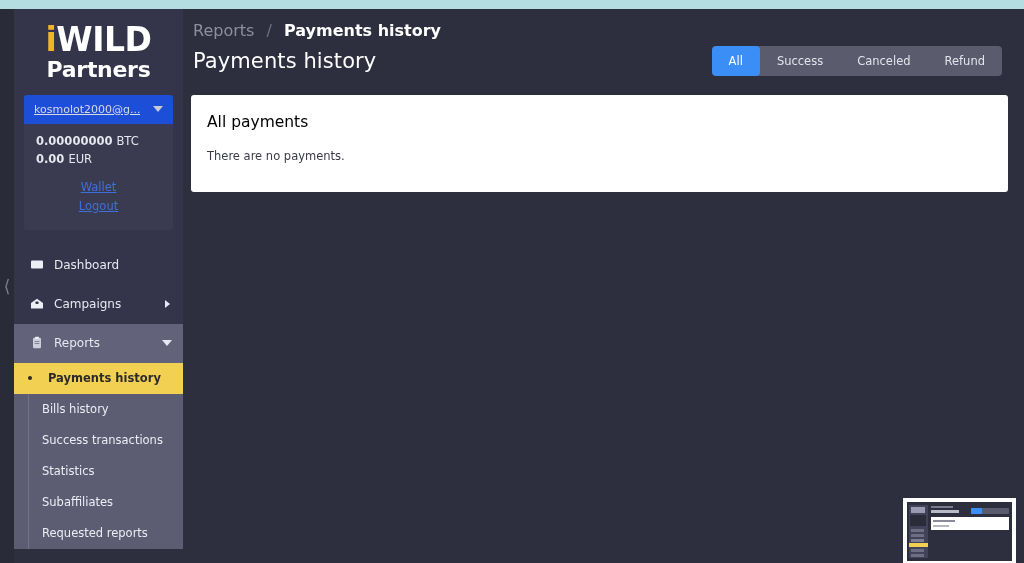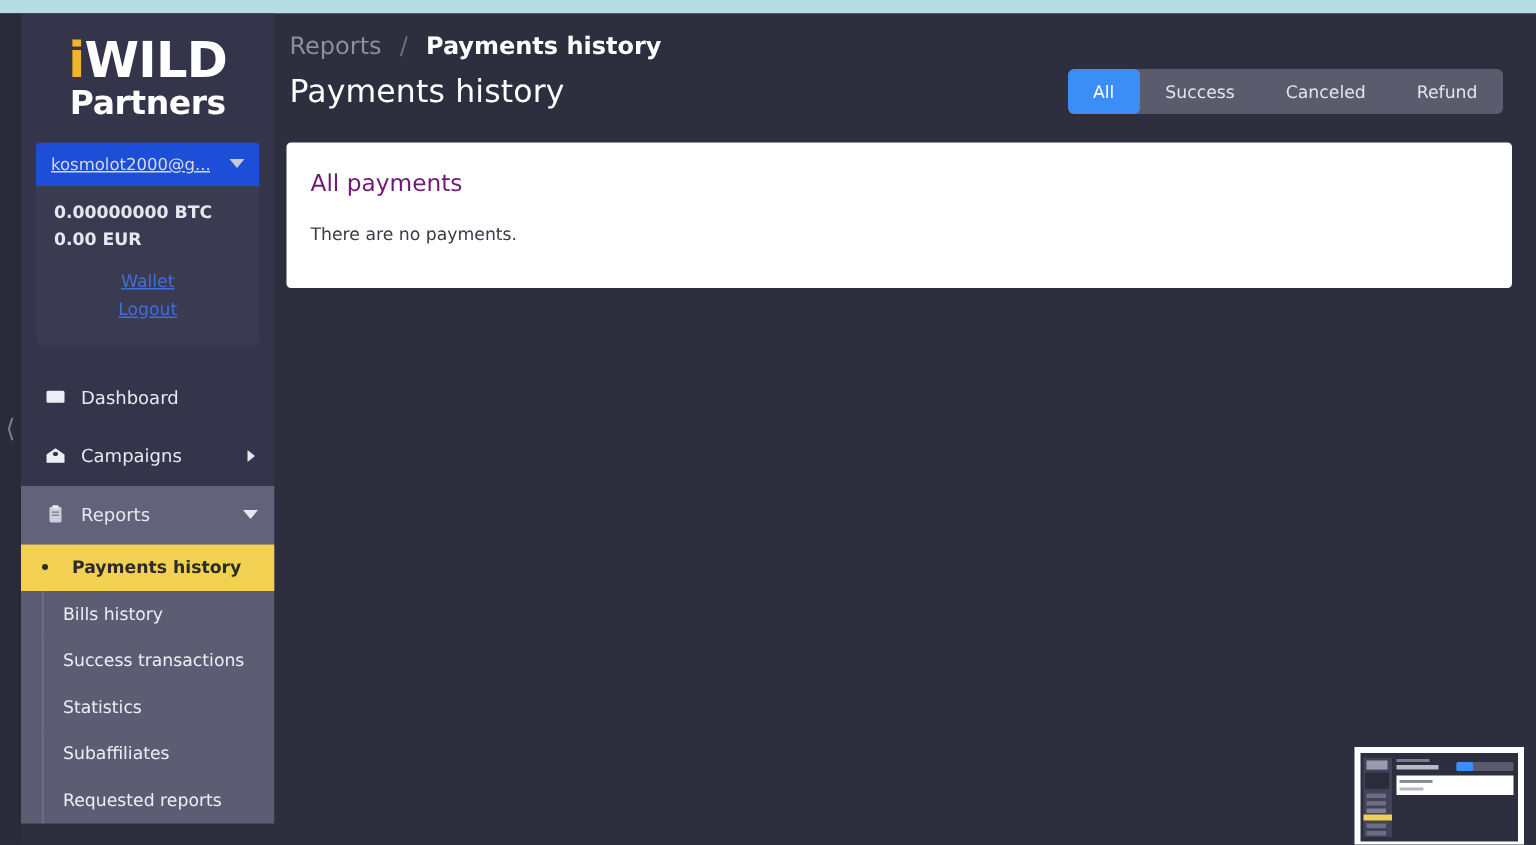--- a/index.html
+++ b/index.html
@@ -119,21 +119,21 @@
   .balances {
     padding: 10px 12px 4px 12px;
   }
   .bal-row {
     font-size: 11.5px;
     color: #e6e7ef;
     margin-bottom: 4px;
     white-space: nowrap;
   }
   .bal-row .amt { font-weight: bold; }
-  .bal-row .cur { font-weight: bold; margin-left: 4px; }
+  .bal-row .cur { font-weight: normal; margin-left: 4px; }
   .links {
     padding: 6px 12px 12px 12px;
   }
   .links a {
     display: block;
     font-size: 11.5px;
     color: #3f6fd8;
     text-decoration: underline;
     margin-bottom: 5px;
     cursor: pointer;
@@ -280,21 +280,21 @@
   
   .card {
     margin: 19px 16px 0 8px;
     background: #ffffff;
     border-radius: 3px;
     min-height: 97px;
     padding: 18px 16px 22px 16px;
   }
   .card-title {
     font-size: 15.5px;
-    color: #701a75;
+    color: #000000;
     margin-bottom: 18px;
   }
   .card-text {
     font-size: 11.5px;
     color: #3a3b46;
   }
 
   
   .thumb {
     position: absolute;

